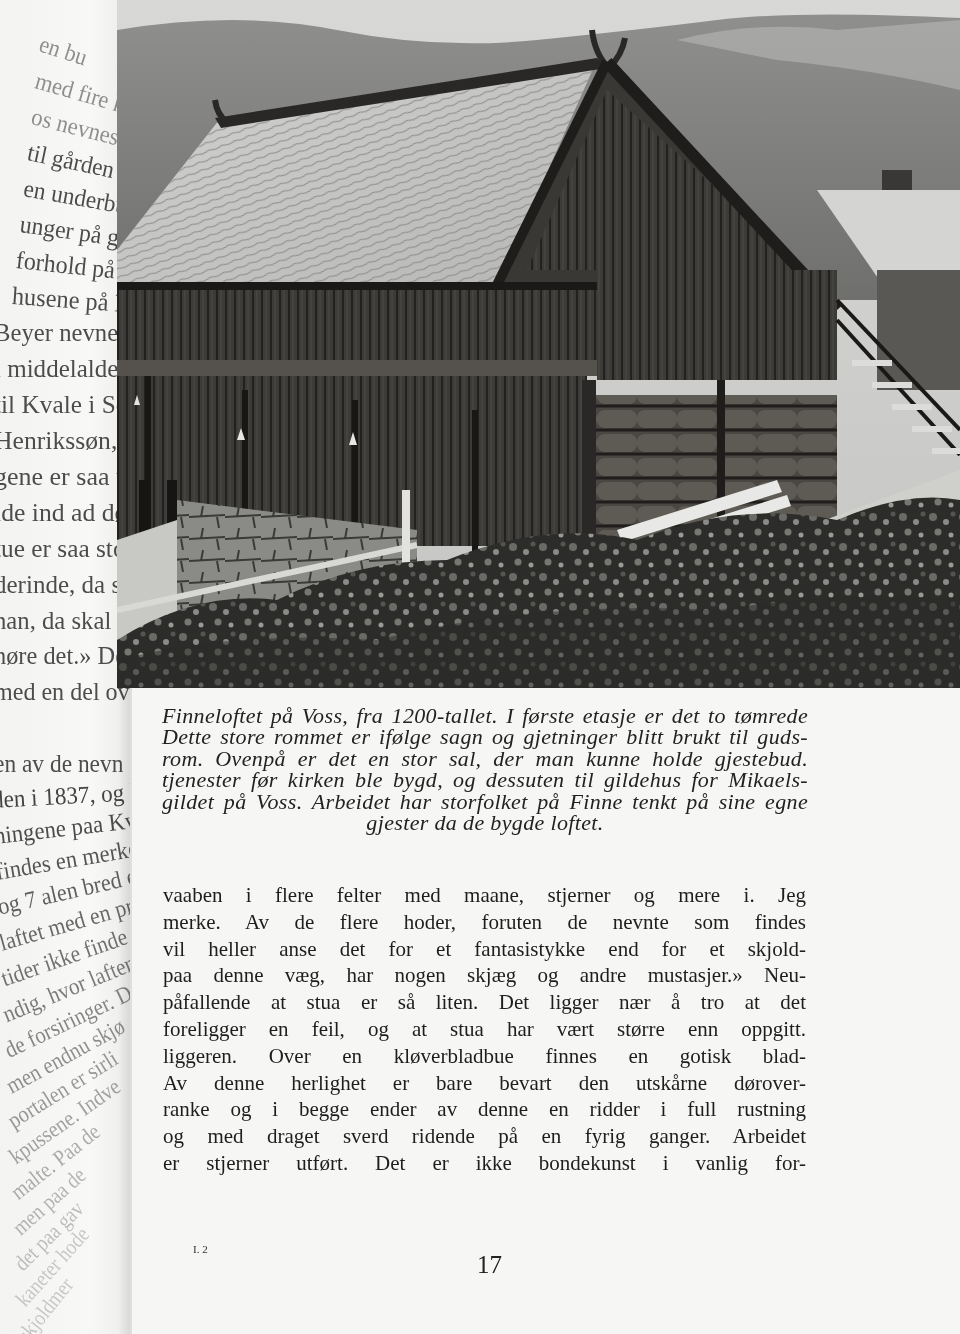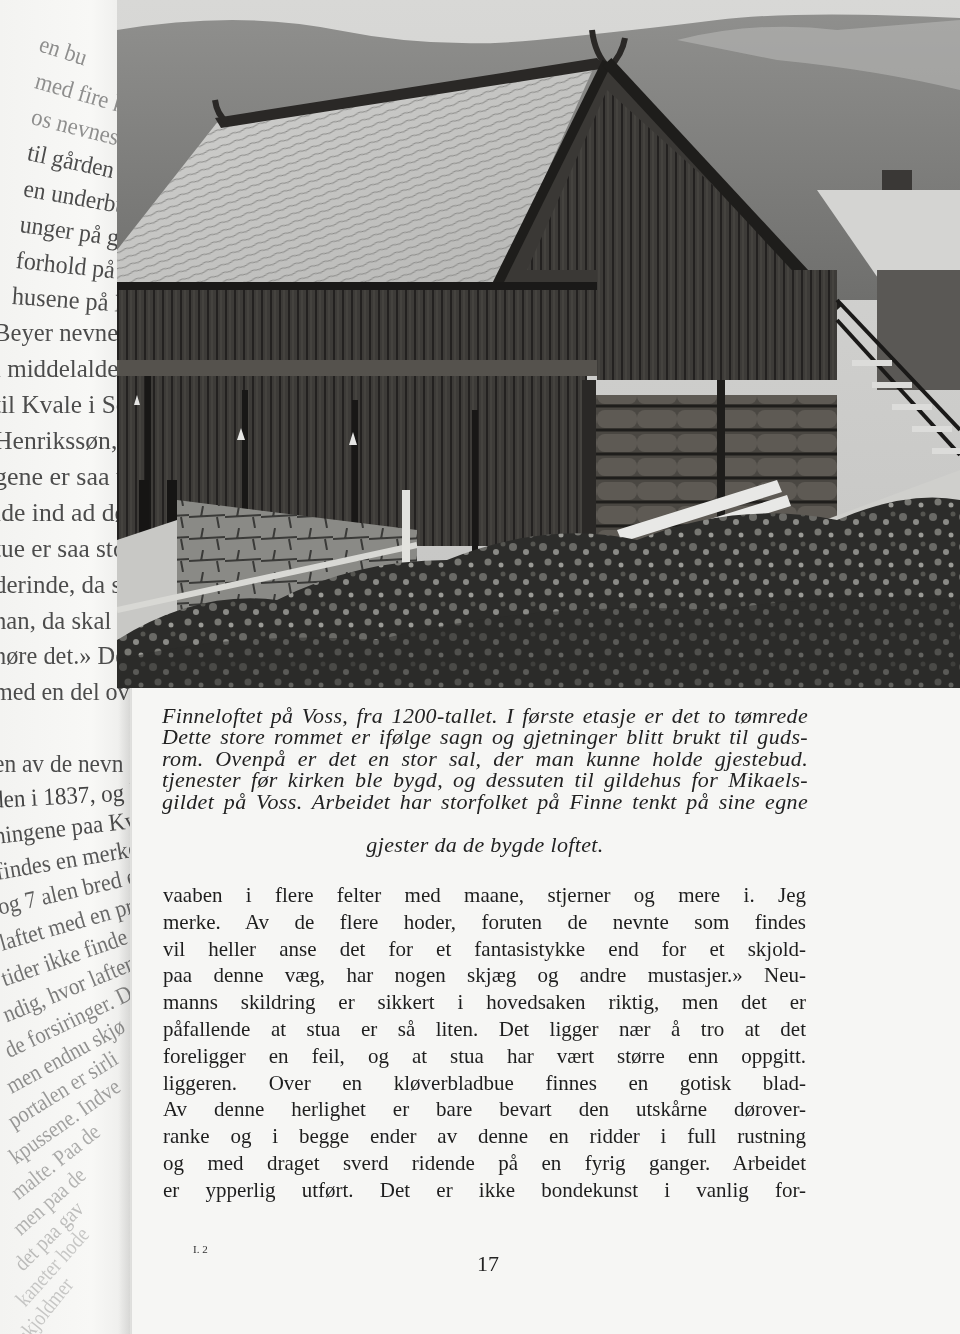--- a/index.html
+++ b/index.html
@@ -30,32 +30,32 @@
       background: #9a9a9a; overflow: hidden;
     }
     .photo svg { display: block; width: 100%; height: 100%; }
     
     .caption {
       position: absolute; left: 162px; top: 705px; width: 646px;
       font-style: italic; font-size: 22px; line-height: 21.4px;
       text-align: justify; letter-spacing: 0.35px; color: #222;
     }
     .caption .cline { display: block; text-align: justify; text-align-last: justify; white-space: nowrap; }
-    .caption .cline.last { text-align: right; text-align-last: center; margin-top: 22px; }
+    .caption .cline.last { text-align: right; text-align-last: center; }
     
     .body-text {
       position: absolute; left: 163px; top: 882px; width: 643px;
       font-size: 21px; line-height: 26.8px; color: #1e1e1e;
     }
     .body-text .bline { display: block; text-align: justify; text-align-last: justify; white-space: nowrap; }
     .sig {
       position: absolute; left: 193px; top: 1243px; font-size: 11px; color: #333;
     }
     .page-num {
-      position: absolute; left: 477px; top: 1251px; font-size: 22px; color: #222;
+      position: absolute; left: 477px; top: 1251px; font-size: 25px; color: #222;
     }
   </style>
 </head>
 <body>
 
 <div class="left-page" id="leftPage">
     <div class="left-line" style="top: 30px; left: 40px; font-size: 24px; transform: rotate(18deg) scaleX(0.925); opacity: 0.55;">en bu</div>
     <div class="left-line" style="top: 66px; left: 36px; font-size: 24.1667px; transform: rotate(16deg) scaleX(0.93125); opacity: 0.55;">med fire klev</div>
     <div class="left-line" style="top: 102px; left: 32px; font-size: 24.3333px; transform: rotate(14deg) scaleX(0.9375); opacity: 0.55;">os nevnes fler</div>
     <div class="left-line" style="top: 138px; left: 28px; font-size: 24.5px; transform: rotate(12deg) scaleX(0.94375); opacity: 0.9;">til gården ti</div>
@@ -219,24 +219,23 @@
   <span class="cline">tjenester før kirken ble bygd, og dessuten til gildehus for Mikaels-</span>
   <span class="cline">gildet på Voss. Arbeidet har storfolket på Finne tenkt på sine egne</span>
   <span class="cline last">gjester da de bygde loftet.</span>
 </div>
 
 <div class="body-text">
   <span class="bline">vaaben i flere felter med maane, stjerner og mere i. Jeg</span>
   <span class="bline">merke. Av de flere hoder, foruten de nevnte som findes</span>
   <span class="bline">vil heller anse det for et fantasistykke end for et skjold-</span>
   <span class="bline">paa denne væg, har nogen skjæg og andre mustasjer.» Neu-</span>
-  <span class="bline">manns skildring er sikkert i hovedsaken riktig, men det er</span>
   <span class="bline">påfallende at stua er så liten. Det ligger nær å tro at det</span>
   <span class="bline">foreligger en feil, og at stua har vært større enn oppgitt.</span>
   <span class="bline">liggeren. Over en kløverbladbue finnes en gotisk blad-</span>
   <span class="bline">Av denne herlighet er bare bevart den utskårne dørover-</span>
   <span class="bline">ranke og i begge ender av denne en ridder i full rustning</span>
   <span class="bline">og med draget sverd ridende på en fyrig ganger. Arbeidet</span>
-  <span class="bline">er ypperlig utført. Det er ikke bondekunst i vanlig for-</span>
+  <span class="bline">er stjerner utført. Det er ikke bondekunst i vanlig for-</span>
 </div>
 
 <div class="sig">I. 2</div>
 <div class="page-num">17</div>
 
 </body></html>

